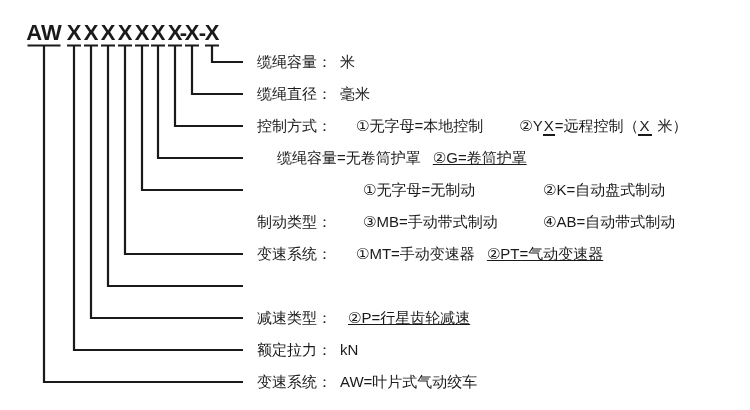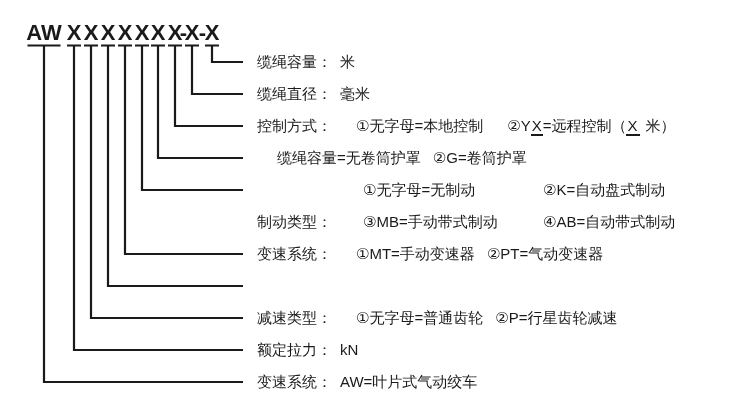--- a/index.html
+++ b/index.html
@@ -14,22 +14,22 @@
     position:absolute;top:20px;transform:translateX(-50%);
     font-size:22px;font-weight:600;letter-spacing:0;white-space:nowrap;
   }
   
   .row{position:absolute;left:257px;height:24px;display:flex;align-items:center;
        font-size:15px;line-height:24px;white-space:nowrap;}
   .row .lbl{margin-right:4px;}
   .item{display:inline-block;}
   .ml4{margin-left:4px;}
   .mlc{margin-left:20px;}
-  .ml12{margin-left:12px;}
-  .ml36{margin-left:24px;}
+  .ml12{margin-left:12px;text-decoration:underline;}
+  .ml36{margin-left:36px;}
   .row5{align-items:flex-end;height:auto;}
   .grid2{display:grid;grid-template-columns:180px auto;row-gap:8px;margin-left:27px;}
   .u{border-bottom:2px solid #1a1a1a;padding:0 1px 0 1px;}
   .u2{padding-right:3px;margin-right:5px;}
 </style>
 </head>
 <body>
 
 <div class="stage">
 
@@ -85,21 +85,20 @@
 
   <div class="row" style="top:242px">
     <span class="lbl">变速系统：</span>
     <span class="item mlc">①MT=手动变速器</span>
     <span class="item ml12">②PT=气动变速器</span>
   </div>
 
 
   <div class="row" style="top:306px">
     <span class="lbl">减速类型：</span>
-    <span class="item mlc">①无字母=普通齿轮</span>
     <span class="item ml12">②P=行星齿轮减速</span>
   </div>
 
   <div class="row" style="top:338px">
     <span class="lbl">额定拉力：</span>
     <span class="item ml4">kN</span>
   </div>
 
   <div class="row" style="top:370px">
     <span class="lbl">变速系统：</span>

